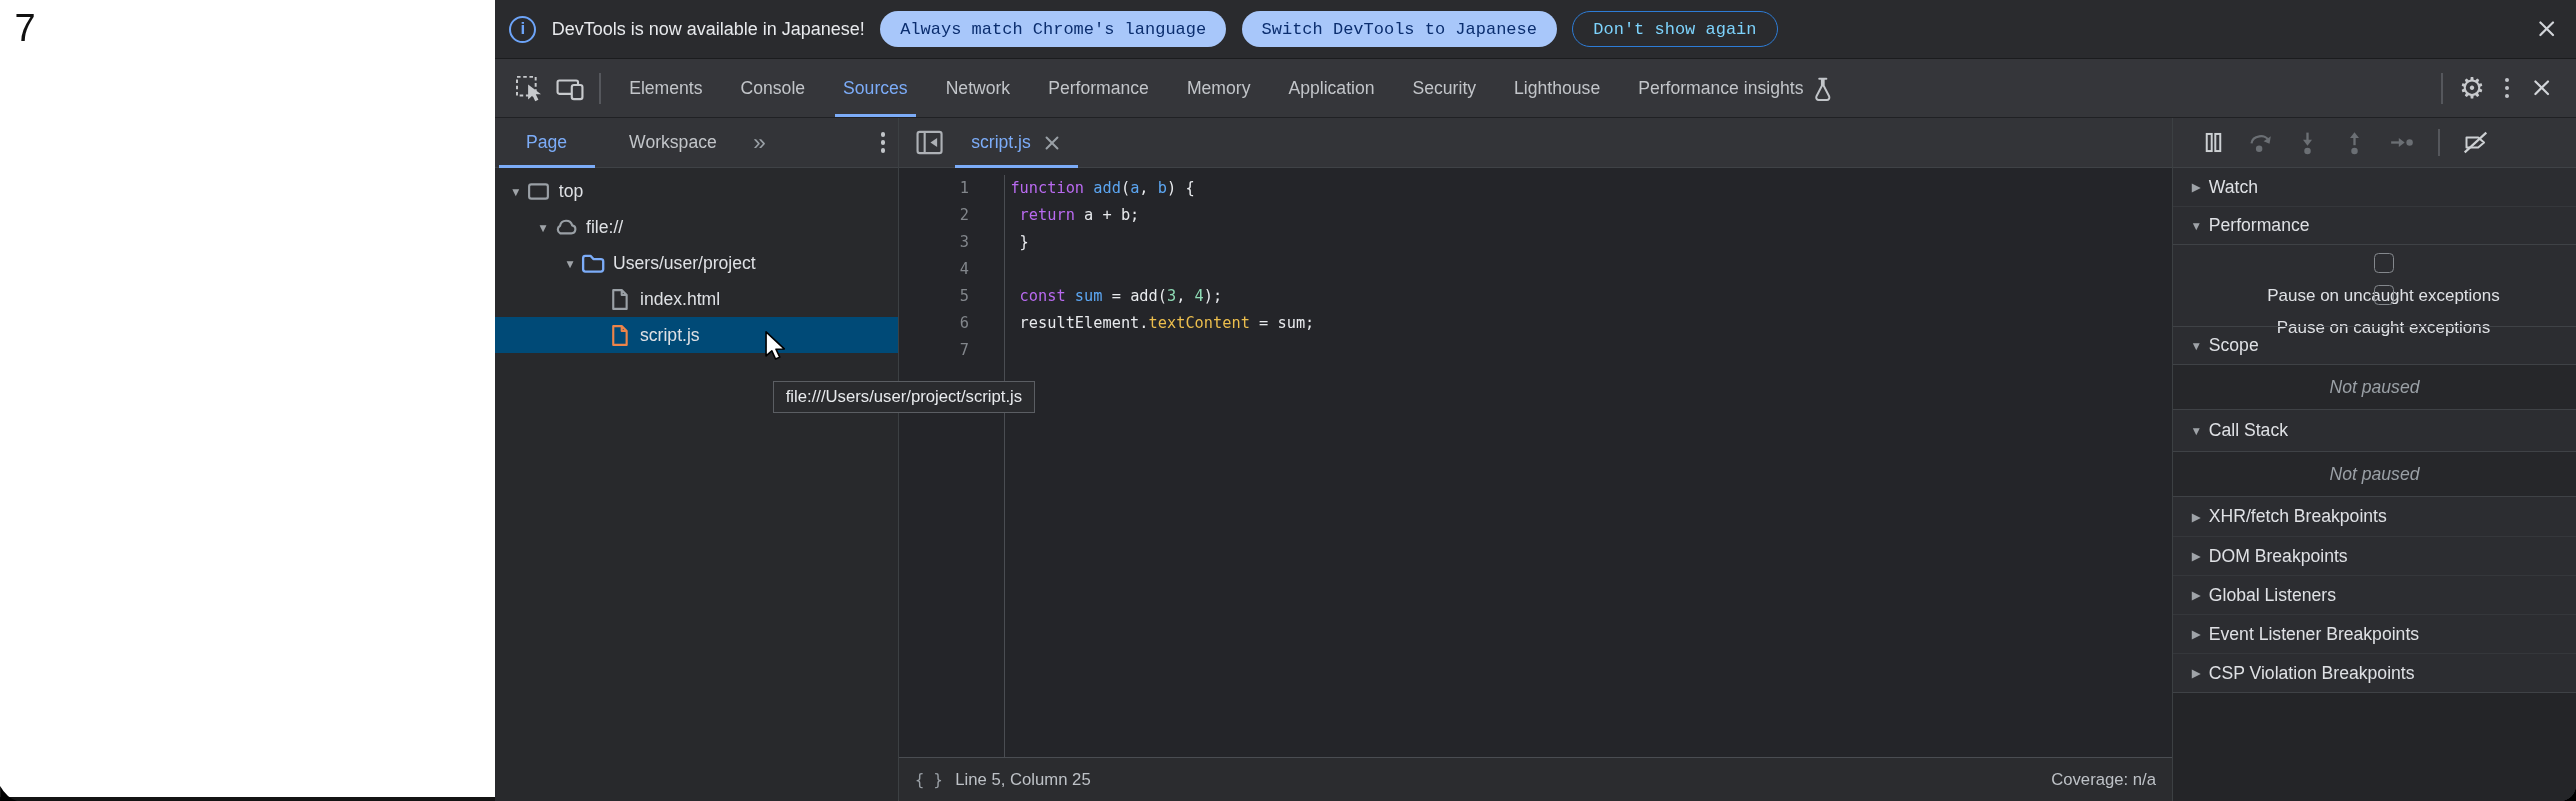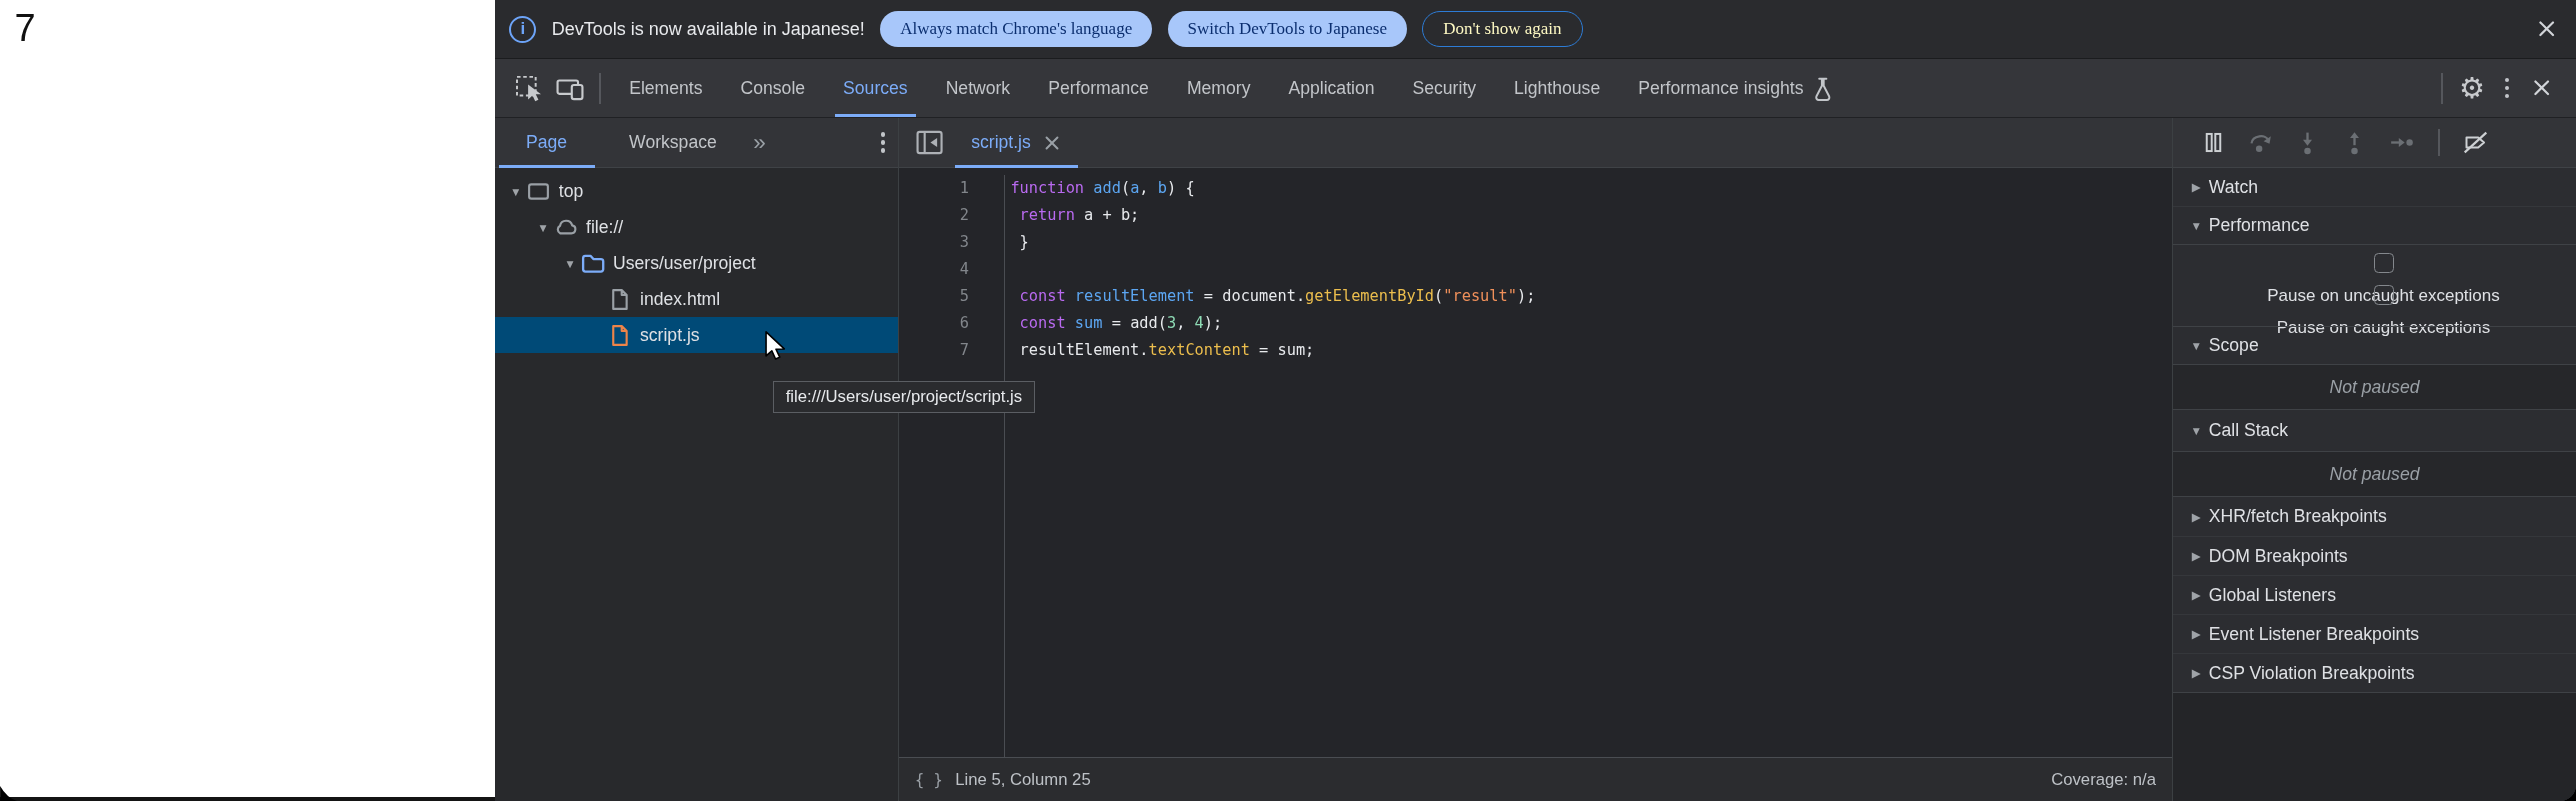--- a/index.html
+++ b/index.html
@@ -26,22 +26,22 @@
 
   
   .banner { flex:0 0 59px; background:#2a2b2e; border-bottom:0.9px solid #1b1c1e;
     display:flex; align-items:center; gap:15.3px; padding:0 18px 0 14.4px; }
   .info-icon { flex:0 0 27px; width:27px; height:27px; border:2.3px solid #6da4f8; border-radius:50%;
     color:#6da4f8; display:flex; align-items:center; justify-content:center;
     font-size:17px; font-weight:bold; }
   .banner-text { color:#e8eaed; font-size:18px; }
   .pill { height:36px; border-radius:19px; background:#a8c7fa; color:#0b2e6f;
     font-size:17px; display:flex; align-items:center; padding:0 20px; border:none; cursor:pointer;
-    font-family:Liberation Serif, serif; }
-  .pill.outline { background:transparent; border:1.8px solid #2d7cd6; color:#fef9c3; }
+    font-family:Liberation Mono, monospace; }
+  .pill.outline { background:transparent; border:1.8px solid #2d7cd6; color:#7dd3fc; }
   .spacer { flex:1; }
   .icon-btn { background:none; border:none; display:flex; align-items:center; justify-content:center; cursor:pointer; }
 
   
   .toolbar { flex:0 0 58px; background:#35363a; border-bottom:0.9px solid #202124;
     display:flex; align-items:center; padding:0 14.4px; }
   .tb-divider { width:1.8px; height:31px; background:#55575c; margin:0 9px; flex:0 0 1.8px; }
   .tab { padding:0 19px; font-size:17.6px; color:#c2c5c9; height:58px;
     display:flex; align-items:center; gap:9px; position:relative; background:none; border:none; cursor:pointer;
     font-family:"Liberation Sans",sans-serif; white-space:nowrap; }
@@ -296,21 +296,20 @@
           <div class="gn">4</div>
           <div class="gn">5</div>
           <div class="gn">6</div>
           <div class="gn">7</div>
         </div>
         <div class="code">
           <div class="ln"><span class="kw">function </span><span class="def">add</span><span>(</span><span class="def">a</span><span>, </span><span class="def">b</span><span>) {</span></div>
           <div class="ln"><span class="kw"> return</span><span> a + b;</span></div>
           <div class="ln"><span> }</span></div>
           <div class="ln"><span></span></div>
-          <div class="ln"><span class="kw"> const </span><span class="def">resultElement</span><span> = document.</span><span class="prop">getElementById</span><span>(</span><span class="str">"result"</span><span>);</span></div>
           <div class="ln"><span class="kw"> const </span><span class="def">sum</span><span> = add(</span><span class="num">3</span><span>, </span><span class="num">4</span><span>);</span></div>
           <div class="ln"><span> resultElement.</span><span class="prop">textContent</span><span> = sum;</span></div>
         </div>
       </div>
 
       <div class="statusbar">
         <button class="braces">{ }</button>
         <span>Line 5, Column 25</span>
         <span class="coverage">Coverage: n/a</span>
       </div>

